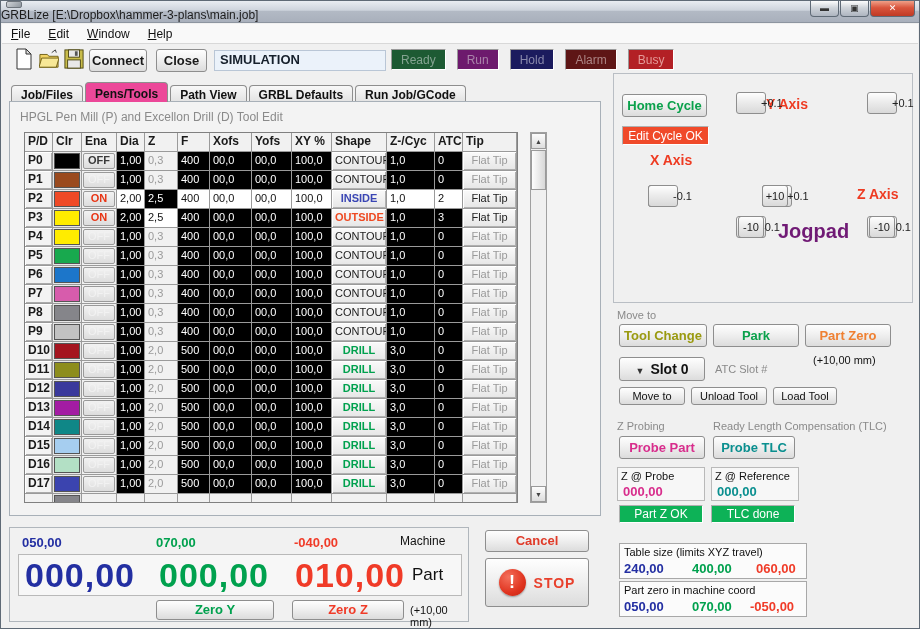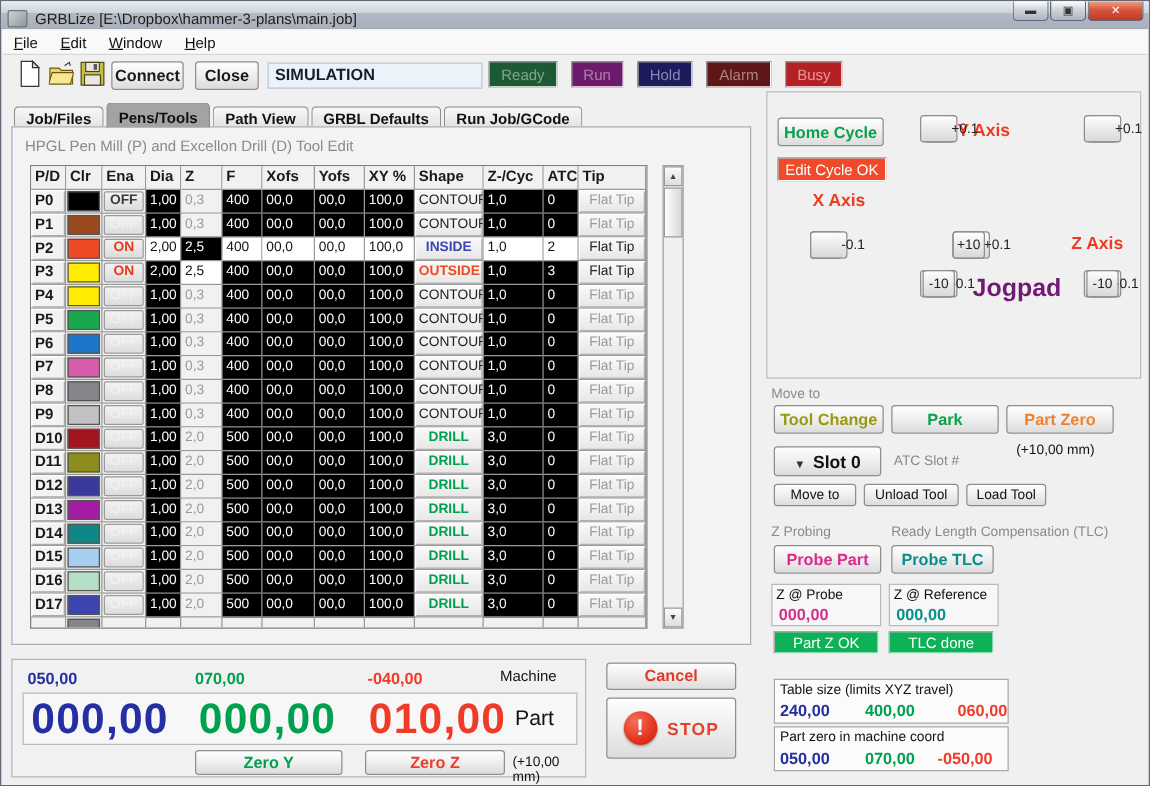--- a/index.html
+++ b/index.html
@@ -4,21 +4,21 @@
 <style>
   * { box-sizing: border-box; margin: 0; padding: 0; }
   html,body { width:920px; height:629px; }
   body { font-family:"Liberation Sans", sans-serif; background:#fff; overflow:hidden; }
   .window { position:relative; width:920px; height:629px; background:#f0f0f0;
             border:1px solid #5f6a76; }
 
   
   .titlebar { position:absolute; left:0; top:0; width:100%; height:22px;
     background:linear-gradient(#e9edf2,#cdd3dc 45%,#b3bac5 46%,#a9b0bc);
-    border-bottom:1px solid #8d95a0; display:flex; align-items:flex-end; }
+    border-bottom:1px solid #8d95a0; display:flex; align-items:flex-start;flex-direction:column; }
   .app-icon { width:16px; height:14px; margin:0 6px 0 5px; background:linear-gradient(135deg,#cfd3d8,#8e969e);
     border:1px solid #6d747c; border-radius:2px; }
   .title-text { font-size:12px; color:#1c1c1c; }
   .win-controls { position:absolute; right:4px; top:0; display:flex; }
   .win-btn { width:29px; height:16px; margin-left:1px; border:1px solid #5f6a76; border-top:none;
     border-radius:0 0 4px 4px; background:linear-gradient(#fdfdfd,#cfd4da 45%,#aeb5c0);
     color:#333; font-size:9px; line-height:14px; text-align:center; }
   .win-btn.close { width:45px; background:linear-gradient(#f0a088,#d9553d 45%,#c03a24); color:#fff; }
 
   
@@ -37,21 +37,21 @@
     border:1px solid #b9c6d6; font-weight:bold; font-size:13px; color:#16202c; padding:1px 5px; }
   .status-wrap { position:absolute; left:390px; top:4px; display:flex; }
   .status-chip { height:21px; padding:0 9px; margin-right:11px; font-size:12px; line-height:20px;
     border:1px solid #9a9a9a; border-right-color:#fff; border-bottom-color:#fff; }
 
   
   .tabstrip { position:absolute; left:10px; top:82px; display:flex; align-items:flex-end; height:19px; }
   .tab { font-size:12px; font-weight:bold; color:#111; padding:2px 9px 2px 9px; height:17px;
     border:1px solid #8e8e8e; border-bottom:none; border-radius:4px 4px 0 0;
     background:linear-gradient(#f8f8f8,#e2e2e2); margin-right:2px; }
-  .tab.active { height:20px; background:#a3a3a3; position:relative; z-index:3; padding-top:4px; }
+  .tab.active { height:20px; background:#ec4899; position:relative; z-index:3; padding-top:4px; }
 
   
   .content-box { position:absolute; left:8px; top:100px; width:592px; height:415px;
     border:1px solid #a8b0b8; background:#f3f3f3; z-index:2; }
   .grid-caption { position:absolute; left:10px; top:8px; font-size:12px; color:#8a8a8a; }
   .grid { position:absolute; left:14px; top:30px; border:1px solid #808080; background:#f1f1f1; }
   .grid-row { display:flex; height:19px; }
   .grid-row.header { height:19px; }
   .cell { border-right:1px solid #9a9a9a; border-bottom:1px solid #9a9a9a; font-size:11px;
     color:#1a1a1a; padding:2px 3px; overflow:hidden; white-space:nowrap; }
@@ -663,21 +663,21 @@
     <span class="pl">Z @ Reference</span>
     <span class="pv" style="color:#0a8f8f">000,00</span>
   </div>
   <div class="green-badge" style="left:618px; top:504px">Part Z OK</div>
   <div class="green-badge" style="left:710px; top:504px">TLC done</div>
 
   <div class="info-box" style="top:542px">
     <span class="il">Table size (limits XYZ travel)</span>
     <span class="iv c-x" style="left:4px">240,00</span>
     <span class="iv c-y" style="left:72px">400,00</span>
-    <span class="iv c-z" style="left:146px">060,00</span>
+    <span class="iv c-z" style="left:136px">060,00</span>
   </div>
   <div class="info-box" style="top:580px">
     <span class="il">Part zero in machine coord</span>
     <span class="iv c-x" style="left:4px">050,00</span>
     <span class="iv c-y" style="left:72px">070,00</span>
     <span class="iv c-z" style="left:130px">-050,00</span>
   </div>
 </div>
 
 </body></html>

